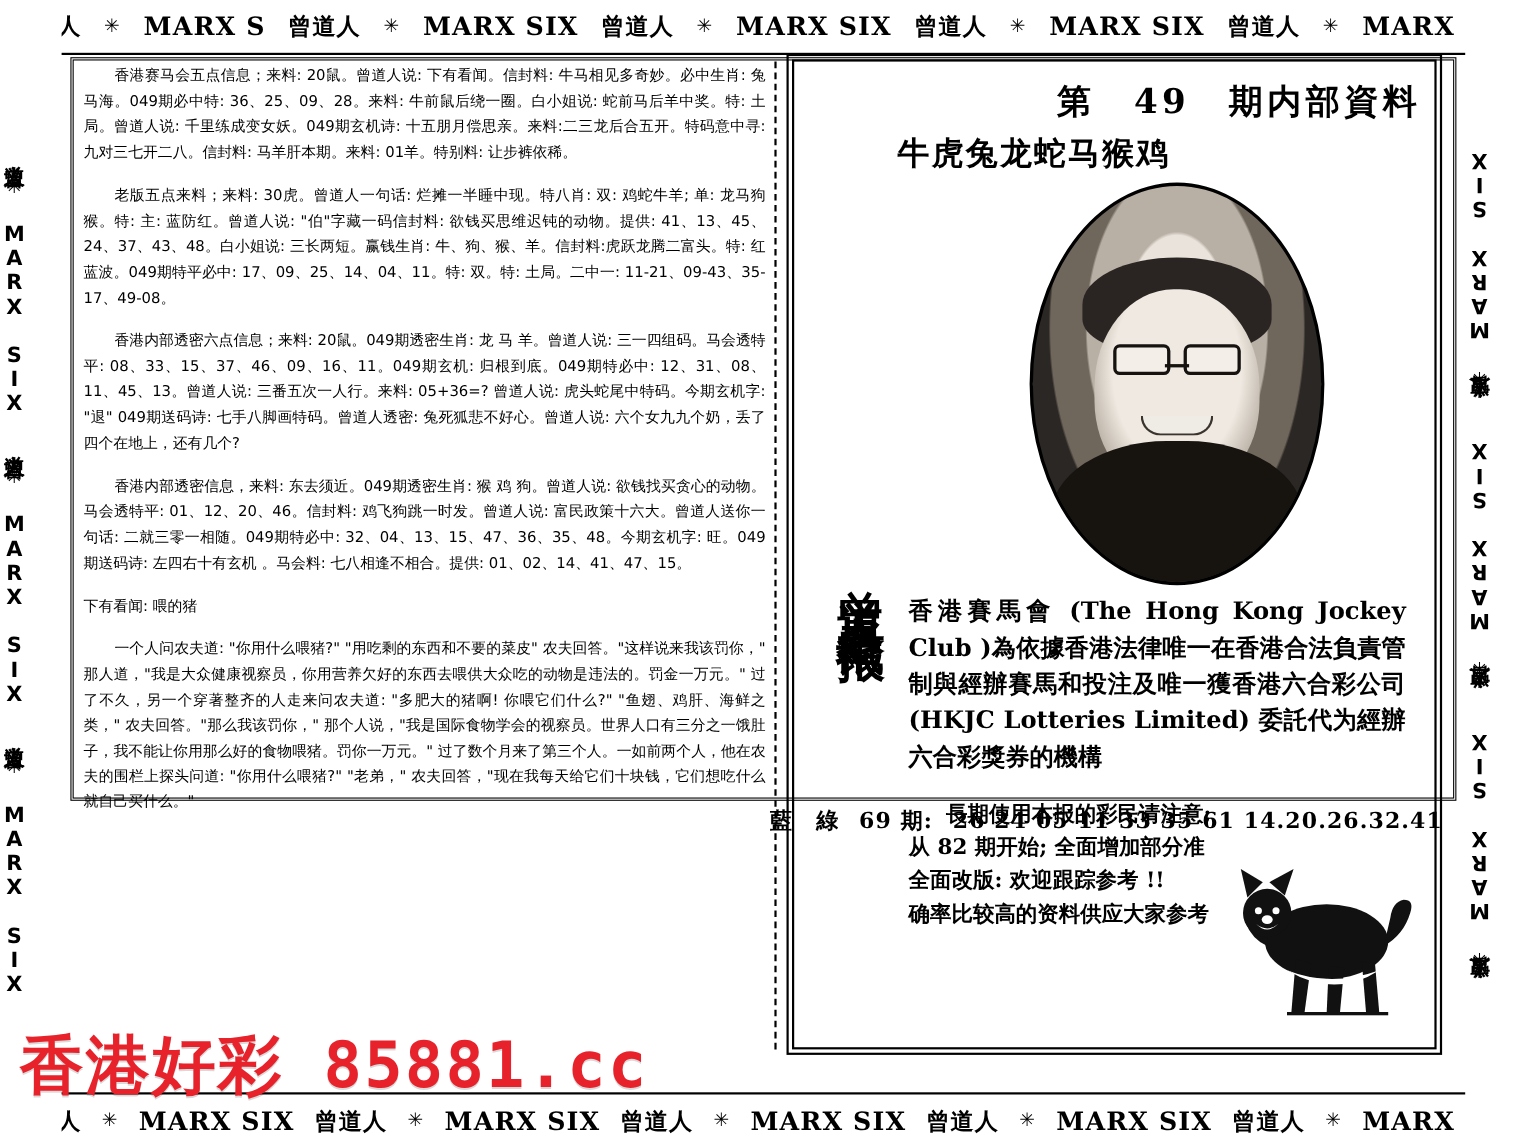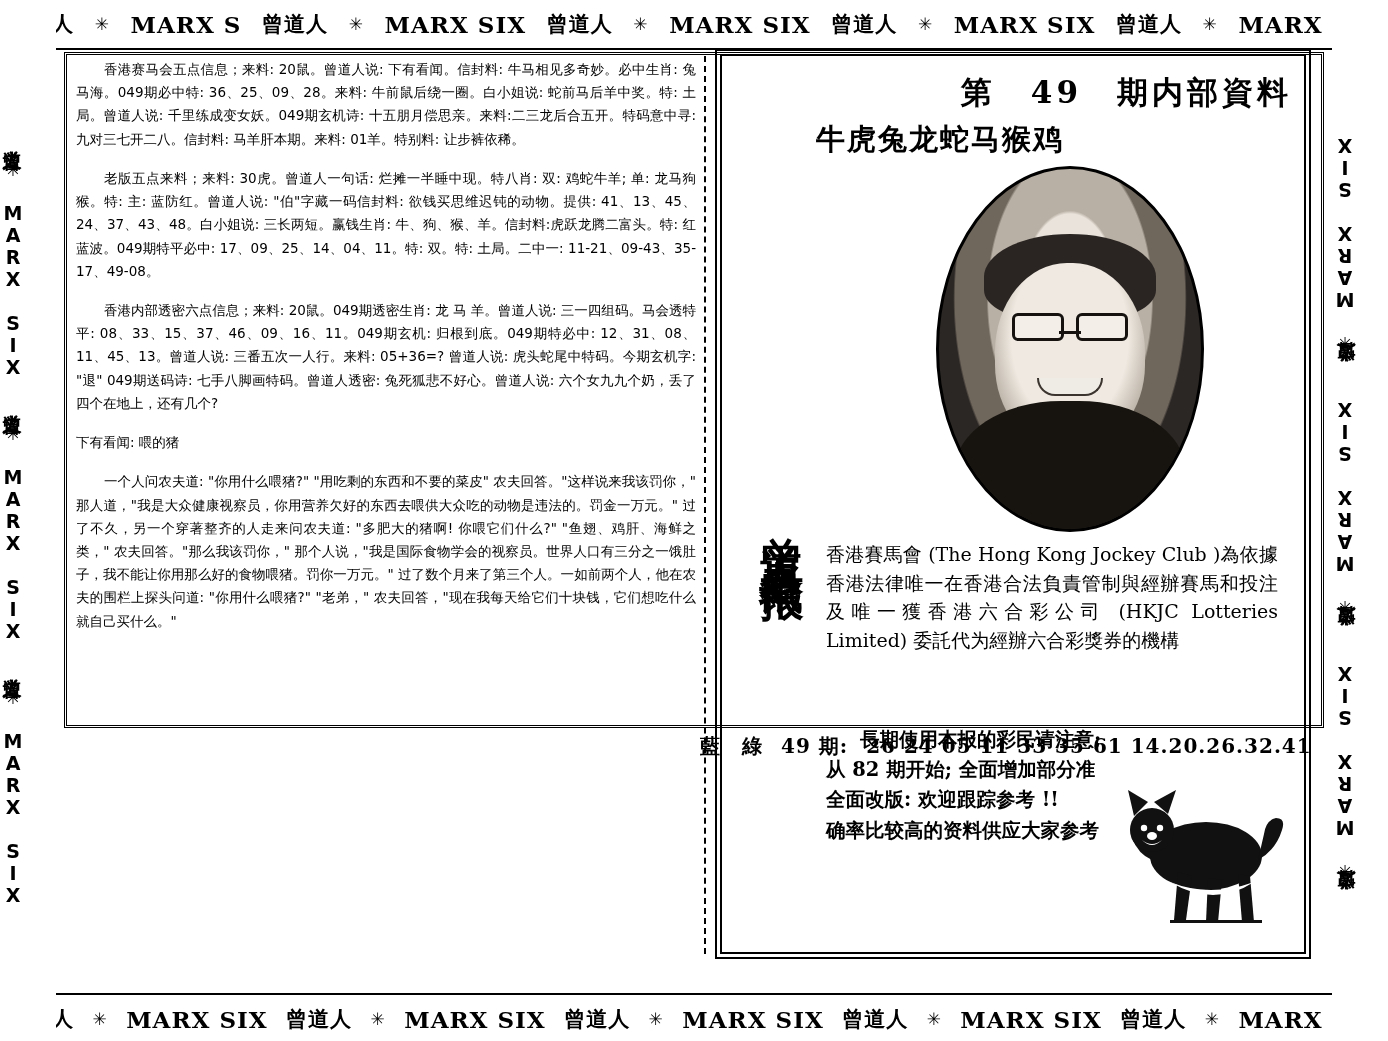--- a/index.html
+++ b/index.html
@@ -135,21 +135,21 @@
     width:62px;height:16px;border-radius:0 0 40px 40px;background:#efece6;
     border:2px solid #3a332e;border-top:none;
   }
   .portrait .body{
     position:absolute;left:50%;bottom:-6%;transform:translateX(-50%);
     width:230px;height:150px;border-radius:46% 46% 0 0;background:#17140f;
   }
   .jockey{
     position:absolute;left:106px;top:486px;width:452px;
     font-family:"DejaVu Serif","Liberation Serif",serif;
-    font-size:19px;line-height:1.5;font-weight:normal;
+    font-size:22px;line-height:1.5;font-weight:bold;
     text-align:justify;
   }
   .notice{
     position:absolute;left:106px;top:652px;width:452px;
     font-family:"DejaVu Serif","Liberation Serif",serif;
     font-size:19.5px;line-height:1.55;font-weight:bold;margin-top:19px;
   }
   .notice .ind{text-indent:34px;}
   .dog{
     position:absolute;right:8px;bottom:10px;width:190px;height:180px;
@@ -225,20 +225,21 @@
     <div class="vert">曾道人 ✳ MARX SIX 曾道人 ✳ MARX SIX 曾道人 ✳ MARX SIX</div>
   </div>
 
   <div class="content">
     <div class="inner-frame"></div>
 
     <div class="col-left">
       <p>香港赛马会五点信息；来料: 20鼠。曾道人说: 下有看闻。信封料: 牛马相见多奇妙。必中生肖: 兔马海。049期必中特: 36、25、09、28。来料: 牛前鼠后绕一圈。白小姐说: 蛇前马后羊中奖。特: 土局。曾道人说: 千里练成变女妖。049期玄机诗: 十五朋月偿思亲。来料:二三龙后合五开。特码意中寻: 九对三七开二八。信封料: 马羊肝本期。来料: 01羊。特别料: 让步裤依稀。</p>
       <p>老版五点来料；来料: 30虎。曾道人一句话: 烂摊一半睡中现。特八肖: 双: 鸡蛇牛羊; 单: 龙马狗猴。特: 主: 蓝防红。曾道人说: "伯"字藏一码信封料: 欲钱买思维迟钝的动物。提供: 41、13、45、24、37、43、48。白小姐说: 三长两短。赢钱生肖: 牛、狗、猴、羊。信封料:虎跃龙腾二富头。特: 红蓝波。049期特平必中: 17、09、25、14、04、11。特: 双。特: 土局。二中一: 11-21、09-43、35-17、49-08。</p>
       <p>香港内部透密六点信息；来料: 20鼠。049期透密生肖: 龙 马 羊。曾道人说: 三一四组码。马会透特平: 08、33、15、37、46、09、16、11。049期玄机: 归根到底。049期特必中: 12、31、08、11、45、13。曾道人说: 三番五次一人行。来料: 05+36=? 曾道人说: 虎头蛇尾中特码。今期玄机字: "退" 049期送码诗: 七手八脚画特码。曾道人透密: 兔死狐悲不好心。曾道人说: 六个女九九个奶，丢了四个在地上，还有几个?</p>
+      <p>香港内部透密信息，来料: 东去须近。049期透密生肖: 猴 鸡 狗。曾道人说: 欲钱找买贪心的动物。马会透特平: 01、12、20、46。信封料: 鸡飞狗跳一时发。曾道人说: 富民政策十六大。曾道人送你一句话: 二就三零一相随。049期特必中: 32、04、13、15、47、36、35、48。今期玄机字: 旺。049期送码诗: 左四右十有玄机 。马会料: 七八相逢不相合。提供: 01、02、14、41、47、15。</p>
       <p class="noindent">下有看闻: 喂的猪</p>
       <p>一个人问农夫道: "你用什么喂猪?" "用吃剩的东西和不要的菜皮" 农夫回答。"这样说来我该罚你，" 那人道，"我是大众健康视察员，你用营养欠好的东西去喂供大众吃的动物是违法的。罚金一万元。" 过了不久，另一个穿著整齐的人走来问农夫道: "多肥大的猪啊! 你喂它们什么?" "鱼翅、鸡肝、海鲜之类，" 农夫回答。"那么我该罚你，" 那个人说，"我是国际食物学会的视察员。世界人口有三分之一饿肚子，我不能让你用那么好的食物喂猪。罚你一万元。" 过了数个月来了第三个人。一如前两个人，他在农夫的围栏上探头问道: "你用什么喂猪?" "老弟，" 农夫回答，"现在我每天给它们十块钱，它们想吃什么就自己买什么。"</p>
     </div>
 
     <div class="divider"></div>
 
     <div class="col-right">
       <div class="right-frame"></div>
 
       <div class="vert-title">曾道人老鼠报</div>
@@ -279,19 +280,23 @@
         <path d="M100 114 l-2 44 h12 l4 -42z" fill="#111"></path>
         <path d="M130 110 l4 48 h12 l-4 -46z" fill="#111"></path>
         <path d="M150 96 q18 -10 24 -30 q4 -12 -6 -12 q-10 2 -12 16z" fill="#111"></path>
         <path d="M62 118 q40 16 84 0 q-40 26 -84 0z" fill="#fff"></path>
         <rect x="62" y="156" width="92" height="3" fill="#111"></rect>
       </svg>
     </div>
 
     <div class="footer-nums">
       <span class="lbl">藍　綠</span>
-      <span class="lbl">49 期:</span>
+      <span class="lbl">69 期:</span>
       <span>26 24 05 11 33 35 61 14.20.26.32.41</span>
     </div>
   </div>
 
+  <div class="watermark">
+    <span class="cn">香港好彩</span>
+    <span class="num">85881.cc</span>
+  </div>
 
 </div>
 
 </body></html>

